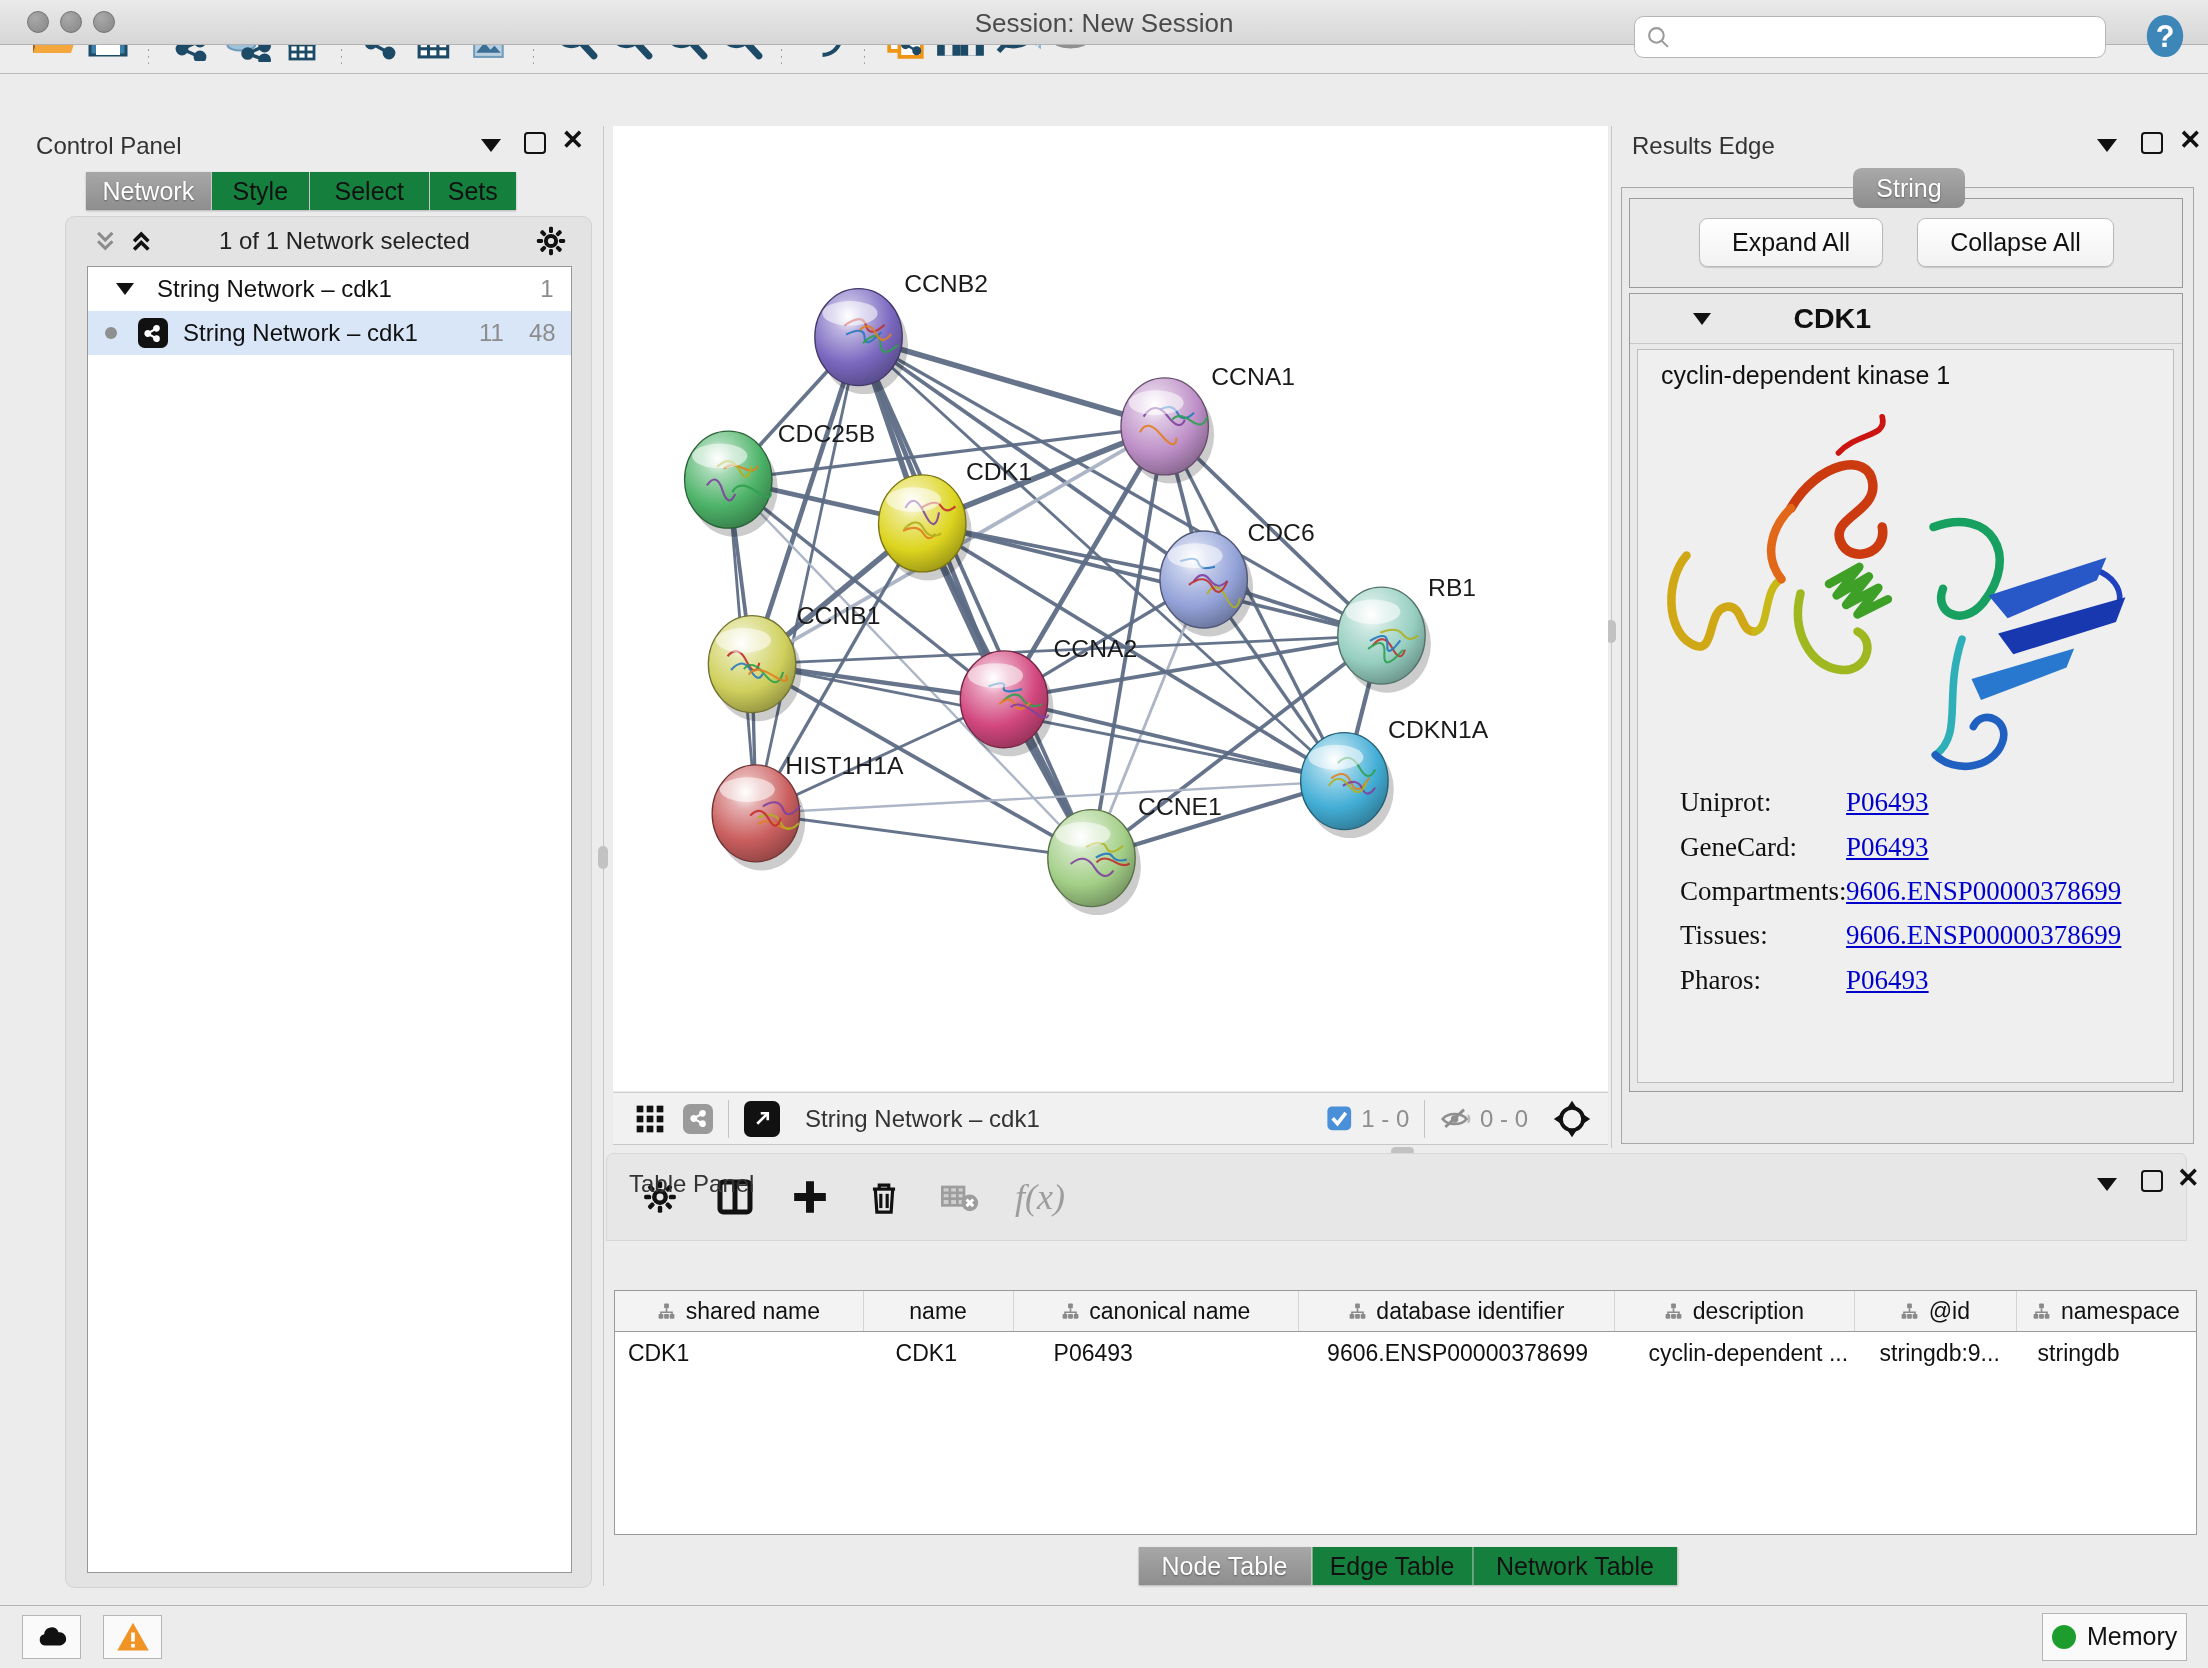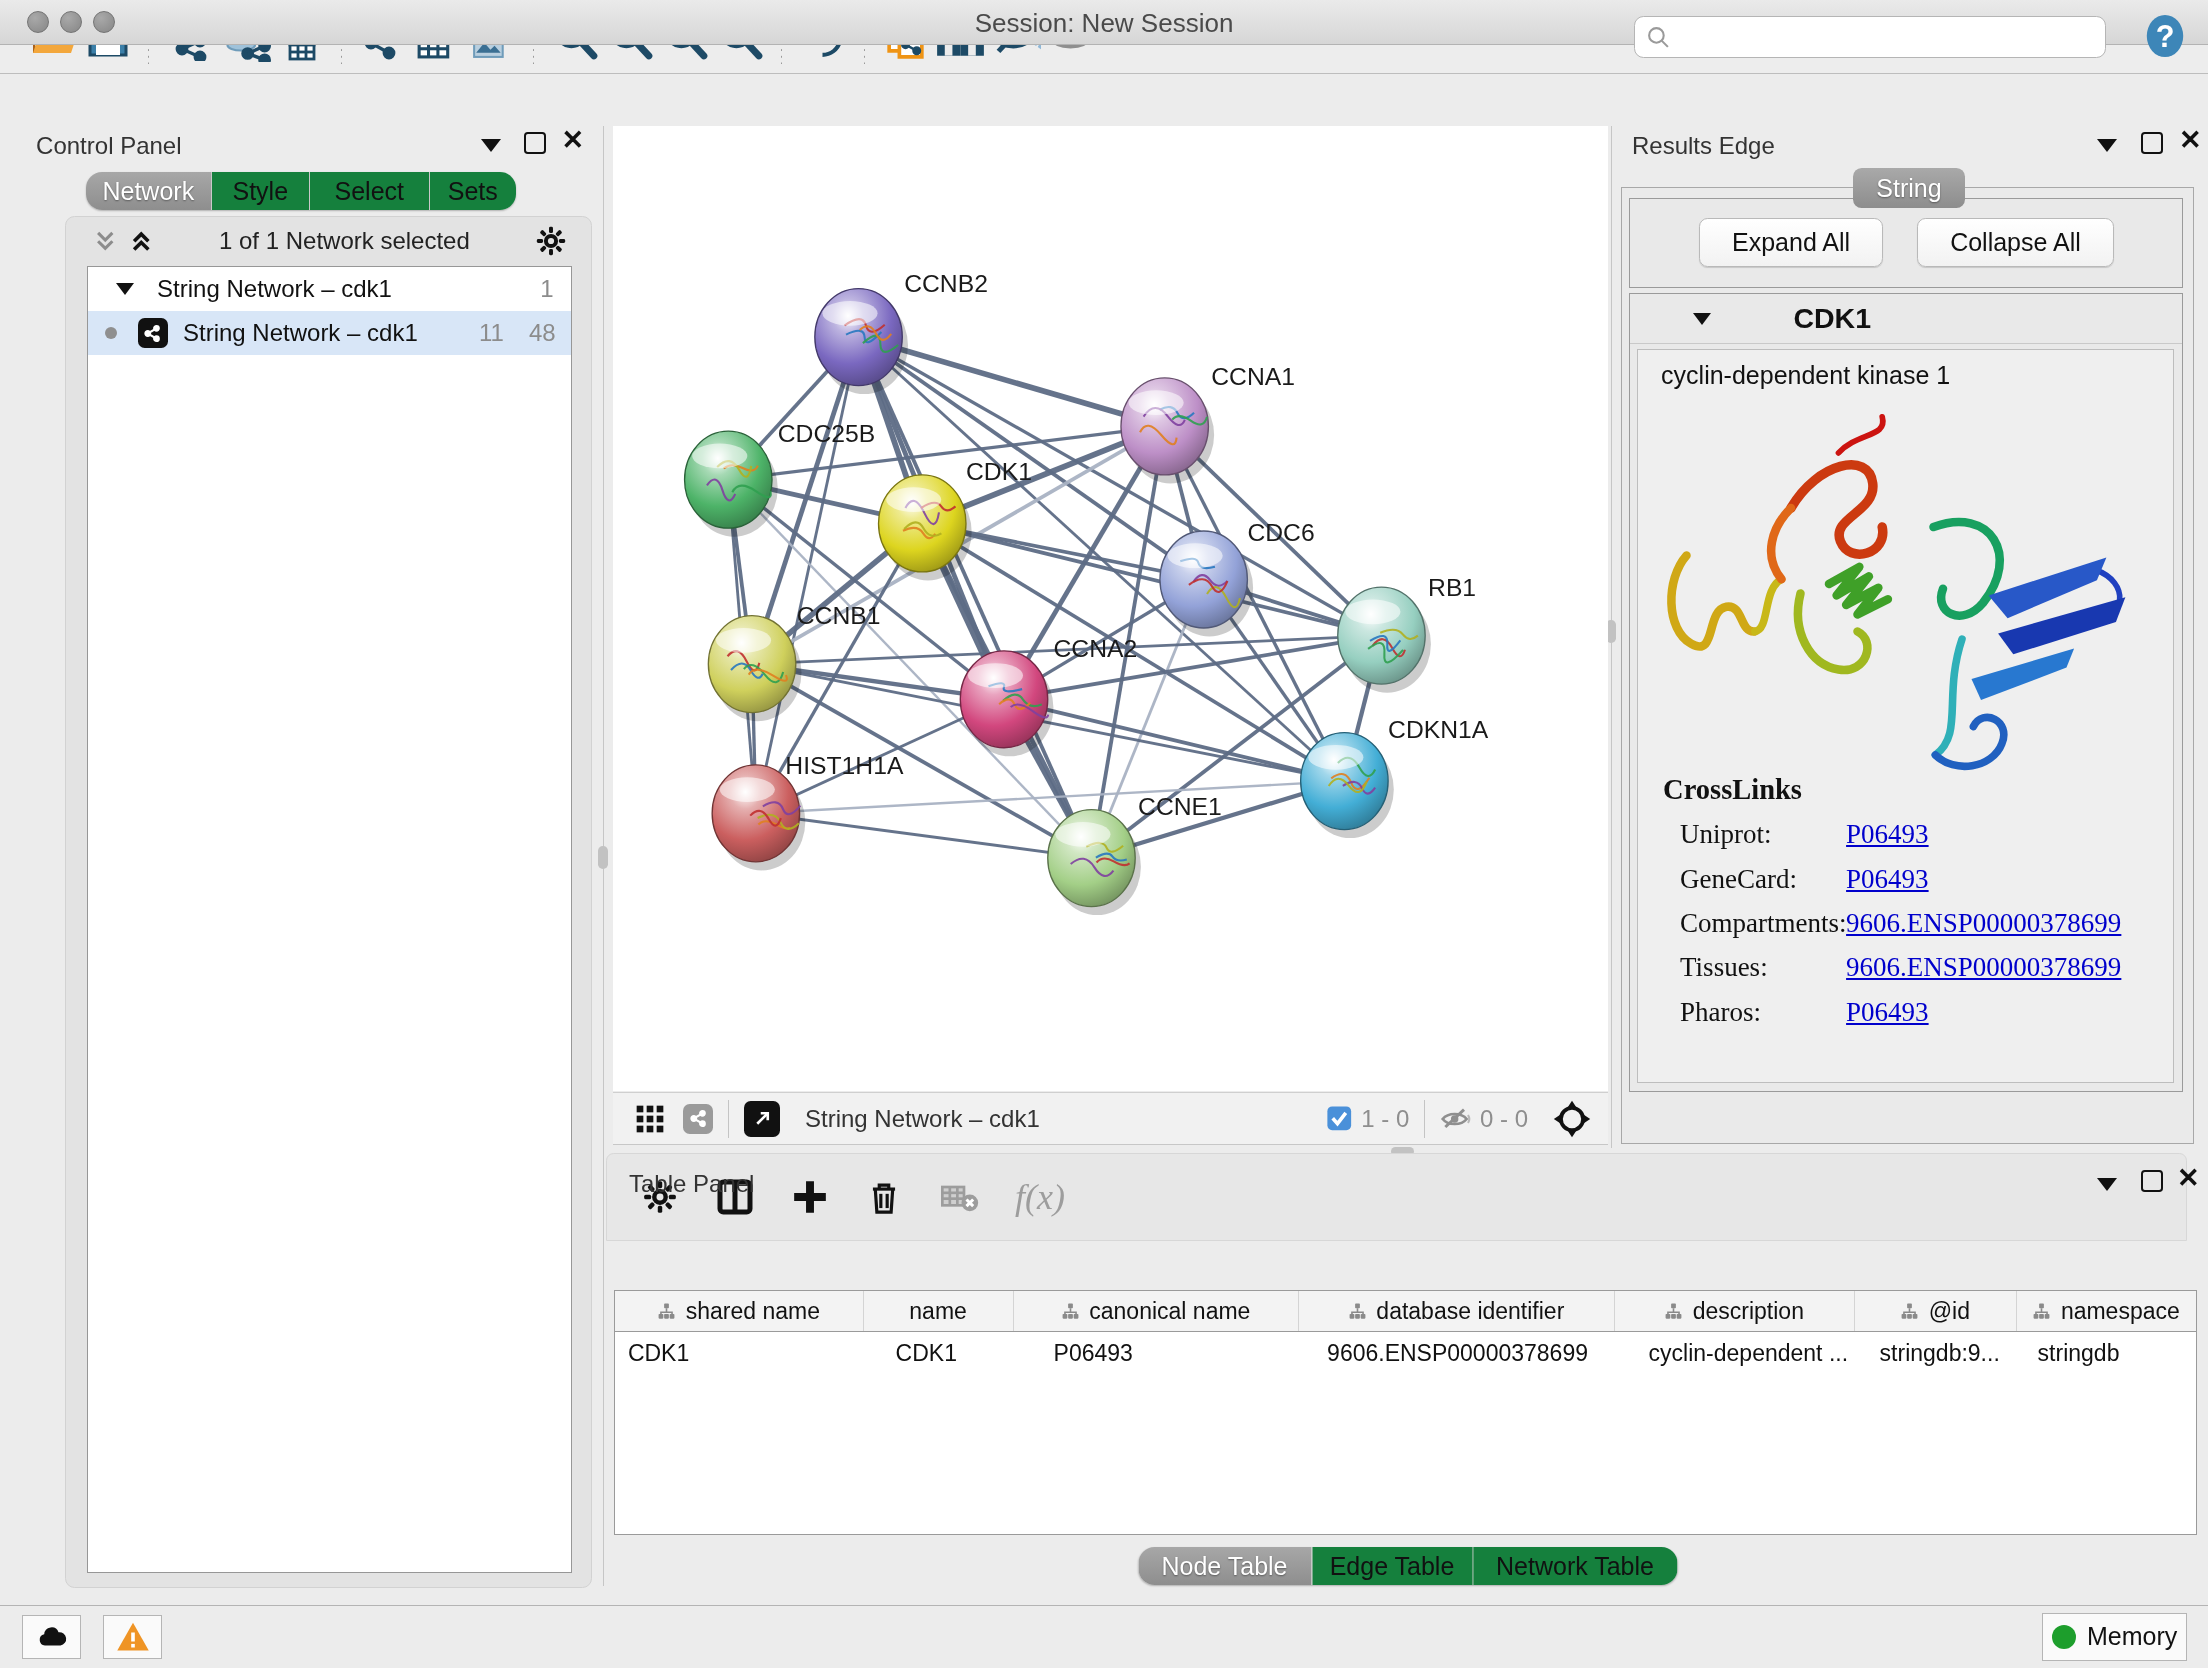--- a/index.html
+++ b/index.html
@@ -26,21 +26,21 @@
   #help-btn{left:2142px;top:13.3px;}
   
   .wc{display:inline-block;vertical-align:middle;}
   .wc-caret{width:0;height:0;border-left:10.5px solid transparent;border-right:10.5px solid transparent;
     border-top:13.3px solid #111;}
   .wc-box{width:18px;height:18px;border:2.9px solid #111;border-radius:3.8px;}
   .wc-x{font-size:27px;font-weight:bold;color:#111;line-height:18px;}
   
   #control-panel{left:7.6px;top:126px;width:592px;height:1460px;}
   .panel-title{font-size:24px;color:#333;text-align:right;}
-  .seg{display:flex;height:38px;border-radius:16px;overflow:hidden;
+  .seg{display:flex;height:38px;border-radius:0;overflow:hidden;
     box-shadow:0 1px 1.9px rgba(0,0,0,.25);}
   .seg .tab{display:flex;align-items:center;justify-content:center;background:#15803d;
     color:#111;font-size:25px;border-right:1px solid #c9c9c9;}
   .seg .tab:last-child{border-right:none;}
   .seg .tab.active{background:linear-gradient(#a7a7a7,#8e8e8e);color:#fff;text-shadow:0 1px 1.9px rgba(0,0,0,.4);}
   #cp-inner{left:57px;top:90px;width:525px;height:1370px;background:#e3e3e3;
     border:1px solid #d2d2d2;border-radius:9.5px;}
   #cp-selbar{left:0;top:0;width:100%;height:48px;display:flex;align-items:center;position:absolute;}
   #cp-list{left:21px;top:49px;width:483px;height:1305px;background:#fff;border:1px solid #979797;}
   .cp-row{display:flex;align-items:center;height:44px;font-size:24px;color:#111;}
@@ -690,21 +690,20 @@
               <path d="M300,140 C360,118 392,170 352,220 C330,246 300,230 310,205" stroke="#18a060" stroke-width="9"></path>
               <path d="M330,258 C310,318 332,358 302,380" stroke="#2fb0b8" stroke-width="8"></path>
               <path d="M302,380 C322,400 362,394 372,368 C382,344 352,330 342,350" stroke="#2060c0" stroke-width="8"></path>
               <path d="M470,185 C508,198 502,238 468,240" stroke="#2040c0" stroke-width="6"></path>
             </g>
             <path d="M358,212 L482,172 L472,196 L378,236 Z" fill="#2858c8"></path>
             <path d="M368,252 L502,214 L492,240 L384,274 Z" fill="#1838b0"></path>
             <path d="M340,300 L448,268 L440,288 L350,322 Z" fill="#2878d0"></path>
           </svg>
           <div class="xl" style="padding-left:25px">
-            <div id="xl-head">CrossLinks</div>
             <div class="xl-row">
               <span class="xl-label" style="padding-left:17px">Uniprot:</span>
               <a class="xl-link">P06493</a>
             </div>
             <div class="xl-row">
               <span class="xl-label" style="padding-left:17px">GeneCard:</span>
               <a class="xl-link">P06493</a>
             </div>
             <div class="xl-row">
               <span class="xl-label" style="padding-left:17px">Compartments:</span>

